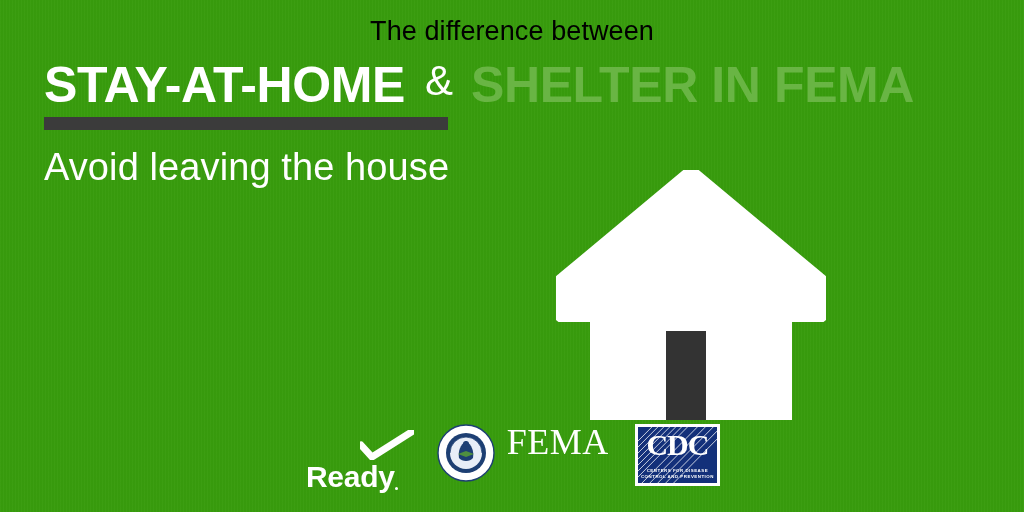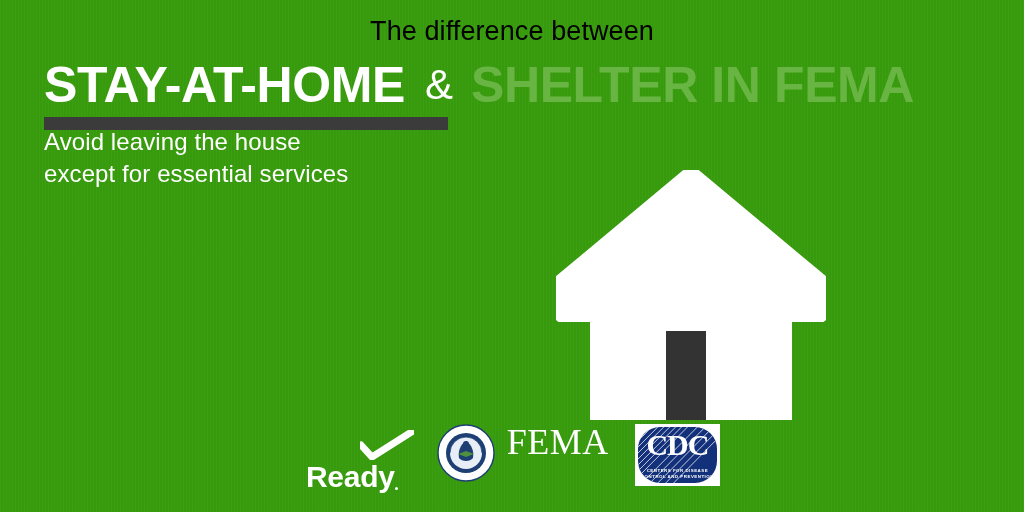--- a/index.html
+++ b/index.html
@@ -49,21 +49,21 @@
     letter-spacing: 0.1px;
     line-height: 1;
     white-space: nowrap;
   }
 
   .headline {
     position: absolute;
     top: 60px;
     left: 44px;
     display: flex;
-    align-items: center;
+    align-items: flex-start;
     white-space: nowrap;
     line-height: 1;
   }
 
   .headline-strong {
     color: #ffffff;
     font-size: 50px;
     font-weight: 700;
     letter-spacing: -0.4px;
   }
@@ -86,24 +86,24 @@
     position: absolute;
     top: 117px;
     left: 44px;
     width: 404px;
     height: 13px;
     background: #3b3b3b;
   }
 
   .subhead {
     position: absolute;
-    top: 126px;
+    top: 142px;
     left: 44px;
     color: #ffffff;
-    font-size: 24px;
+    font-size: 38px;
     font-weight: 300;
     line-height: 1.33;
     letter-spacing: 0.1px;
   }
   .subhead div { white-space: nowrap; }
 
   
   .house {
     position: absolute;
     left: 556px;
@@ -204,21 +204,20 @@
     background: #ffffff;
     padding: 3px;
     box-sizing: border-box;
   }
   .cdc-inner {
     position: relative;
     width: 100%;
     height: 100%;
     background: #13307a;
     overflow: hidden;
-    border-radius: 22px;
   }
   .cdc-letters {
     position: absolute;
     left: 0;
     top: 1px;
     width: 100%;
     text-align: center;
     color: #ffffff;
     font-family: "Liberation Serif", serif;
     font-size: 30px;
@@ -249,21 +248,20 @@
   <div class="headline">
     <span class="headline-strong">STAY-AT-HOME</span>
     <span class="headline-amp">&amp;</span>
     <span class="headline-muted">SHELTER IN FEMA</span>
   </div>
 
   <div class="headline-rule"></div>
 
   <div class="subhead">
     <div>Avoid leaving the house</div>
-    <div>except for essential services</div>
   </div>
 
   <div class="house">
     <svg class="house-roof" viewBox="0 0 270 152">
       <path d="M135 4 L262 110 A22 22 0 0 1 248 150 L22 150 A22 22 0 0 1 8 110 Z" fill="#ffffff" stroke="#ffffff" stroke-width="16" stroke-linejoin="round"></path>
     </svg>
     <div class="house-body"></div>
     <div class="house-door"></div>
   </div>
 

